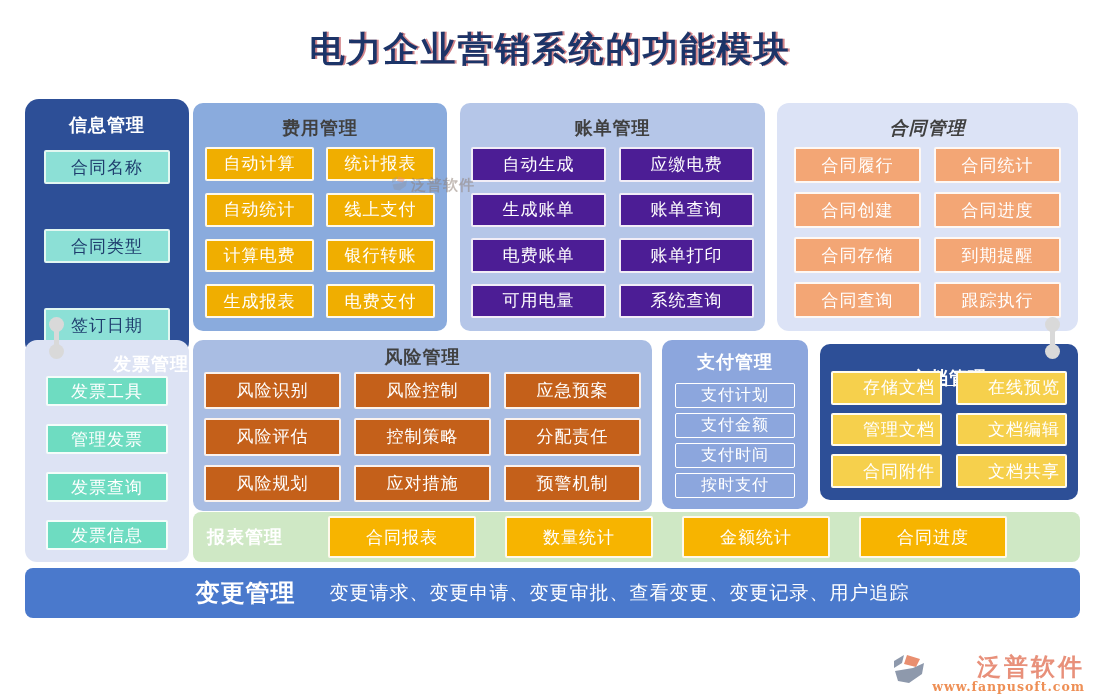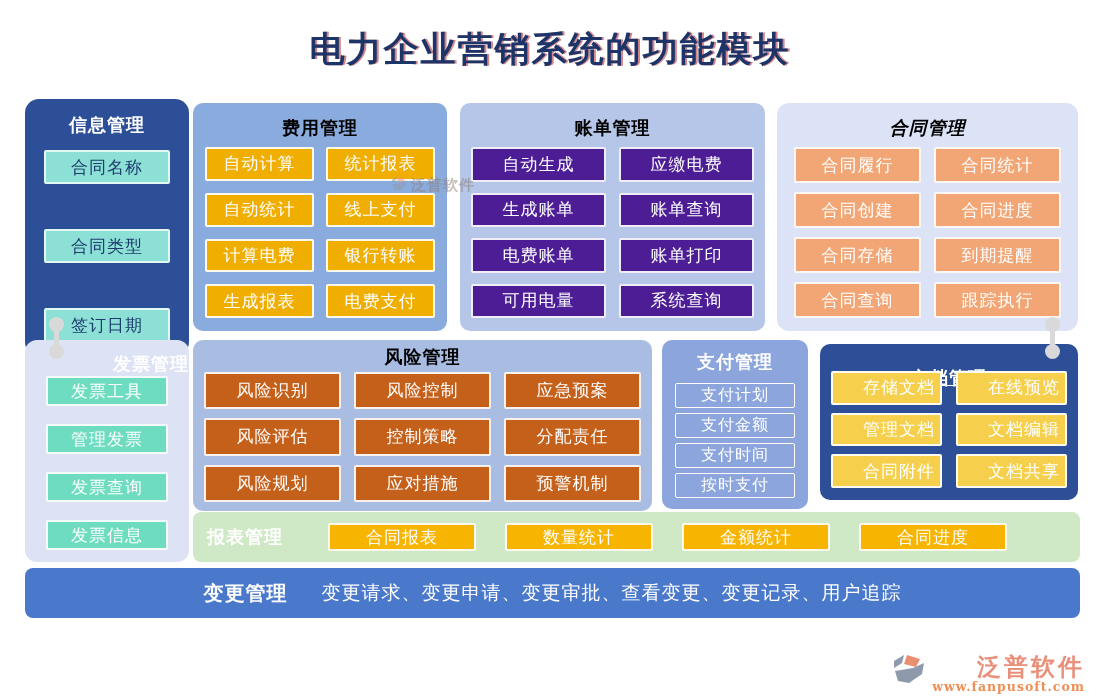--- a/index.html
+++ b/index.html
@@ -9,21 +9,21 @@
     font-family:"DejaVu Serif","Liberation Serif",serif;
   }
   .title {
     position:absolute; left:0; right:0; top:26px; margin:0;
     text-align:center; font-size:35px; font-weight:bold; letter-spacing:2px;
     color:#1c3468; text-shadow:2px 0 0 rgba(176,34,44,.55);
   }
   .panel { position:absolute; box-sizing:border-box; }
   .p-title { text-align:center; font-weight:bold; font-size:18px; letter-spacing:1px; }
   .t-light { color:#ffffff; }
-  .t-dark  { color:#000000; }
+  .t-dark  { color:#404040; }
   .btn {
     display:flex; align-items:center; justify-content:center;
     box-sizing:border-box; font-size:17px; letter-spacing:1px;
     border:2px solid rgba(255,255,255,.92); border-radius:2px;
     color:#ffffff; white-space:nowrap; overflow:hidden; cursor:pointer;
   }
   .vstack { position:absolute; display:flex; flex-direction:column; justify-content:space-between; }
   .grid2 { position:absolute; display:grid; grid-template-columns:1fr 1fr; }
   .grid3 { position:absolute; display:grid; grid-template-columns:1fr 1fr 1fr; }
 
@@ -64,26 +64,26 @@
   #panel-payment .btn { height:25px; background:transparent; border:1px solid #ffffff; font-size:16px; }
 
   #panel-document { left:820px; top:344px; width:258px; height:156px; background:#2d4f97; border-radius:10px; }
   #panel-document .p-title { margin-top:22px;text-decoration:underline; }
   #panel-document .grid2 { top:27px; left:11px; right:11px; bottom:12px; gap:8px 14px; }
   #panel-document .btn { background:#f6d04c;padding-left:25px; }
 
   #row-report { left:193px; top:512px; width:887px; height:50px; background:#cfe8c5; border-radius:8px;
                 display:flex; align-items:center; }
   #row-report .p-title { color:#ffffff; margin-left:14px; width:92px; text-align:left; }
-  #row-report .btn { width:148px; height:28px; background:#f7b400; margin-left:29px; flex:none; }
+  #row-report .btn { width:148px; height:42px; background:#f7b400; margin-left:29px; flex:none; }
   #row-report .btn:first-of-type { margin-left:10px; }
 
   #bar-change { left:25px; top:568px; width:1055px; height:50px; background:#4a79cc; border-radius:8px;
                 display:flex; align-items:center; justify-content:center; color:#ffffff; }
-  #bar-change .bc-title { font-weight:bold; font-size:20px; letter-spacing:1px; margin-right:34px; }
+  #bar-change .bc-title { font-weight:bold; font-size:24px; letter-spacing:1px; margin-right:34px; }
   #bar-change .bc-text { font-size:19px; letter-spacing:1px; }
 
   
   .connector { position:absolute; width:15px; z-index:6; }
   .connector .line { position:absolute; left:5px; width:5px; background:#d9d9d9; }
   .connector .dot  { position:absolute; left:0; width:15px; height:15px; border-radius:50%; background:#d9d9d9; }
   #conn-left  { left:49px;  top:317px; height:42px; }
   #conn-right { left:1045px; top:317px; height:42px; }
   .connector .line { top:8px; height:28px; }
   .connector .dot.top { top:0; }

